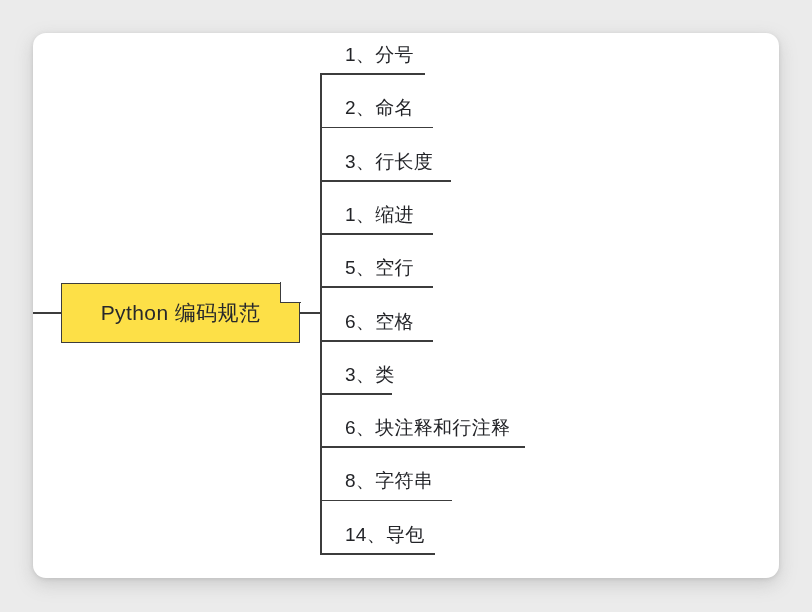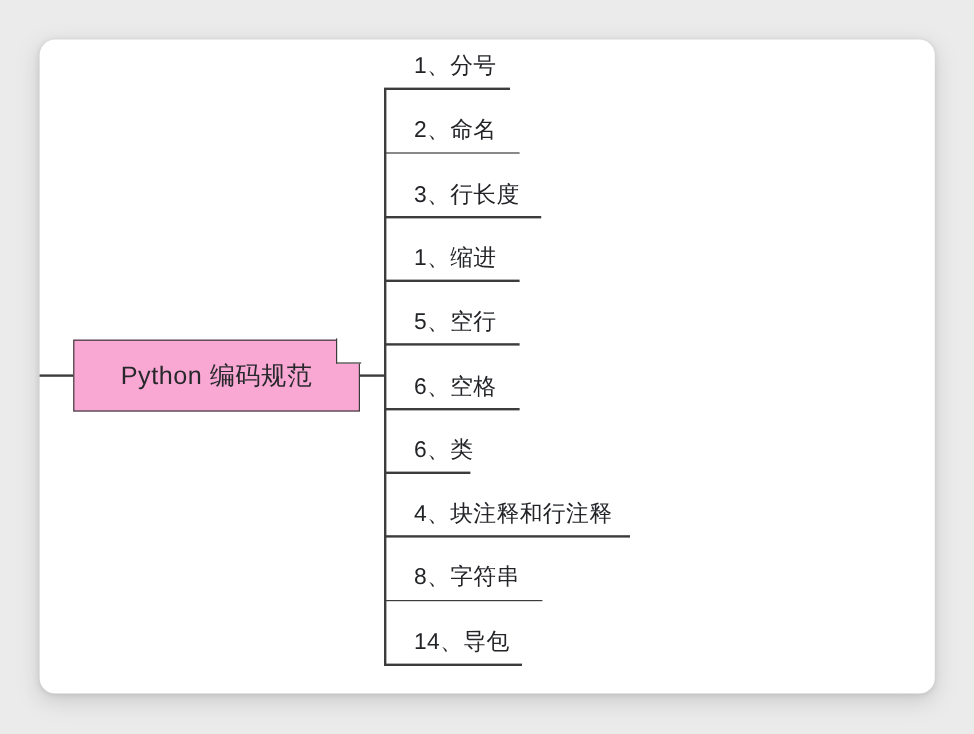--- a/index.html
+++ b/index.html
@@ -37,21 +37,21 @@
   }
 
   
   .node {
     position: absolute;
     left: 61px;
     top: 283px;
     width: 239px;
     height: 60px;
     box-sizing: border-box;
-    background: #f9a8d4;
+    background: #fde047;
     border: 1.6px solid #3c3c3c;
     display: flex;
     align-items: center;
     justify-content: center;
   }
   .node-label {
     font-size: 21px;
     color: #27282b;
     letter-spacing: 0.4px;
     white-space: nowrap;
@@ -169,25 +169,25 @@
   </div>
   <div class="branch" style="top: 288.2px;">
     <span class="branch-label">5、空行</span>
     <span class="branch-underline" style="width: 113px;"></span>
   </div>
   <div class="branch" style="top: 341.5px;">
     <span class="branch-label">6、空格</span>
     <span class="branch-underline" style="width: 113px;"></span>
   </div>
   <div class="branch" style="top: 394.8px;">
-    <span class="branch-label">6、类</span>
+    <span class="branch-label">3、类</span>
     <span class="branch-underline" style="width: 72px;"></span>
   </div>
   <div class="branch" style="top: 448.1px;">
-    <span class="branch-label">4、块注释和行注释</span>
+    <span class="branch-label">6、块注释和行注释</span>
     <span class="branch-underline" style="width: 205px;"></span>
   </div>
   <div class="branch" style="top: 501.4px;">
     <span class="branch-label">8、字符串</span>
     <span class="branch-underline" style="width: 132px;"></span>
   </div>
   <div class="branch" style="top: 554.7px;">
     <span class="branch-label">14、导包</span>
     <span class="branch-underline" style="width: 115px;"></span>
   </div>

